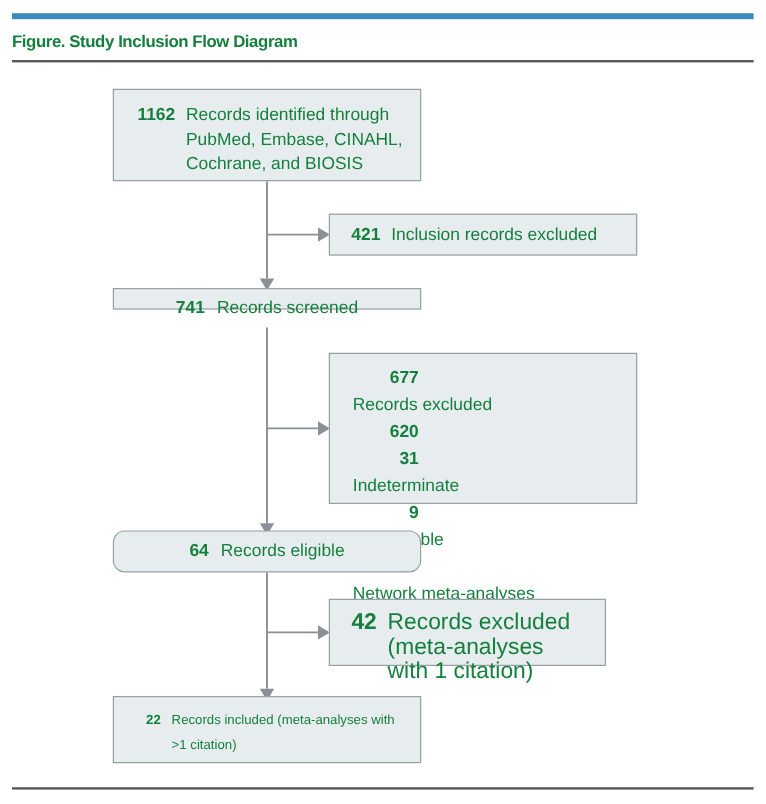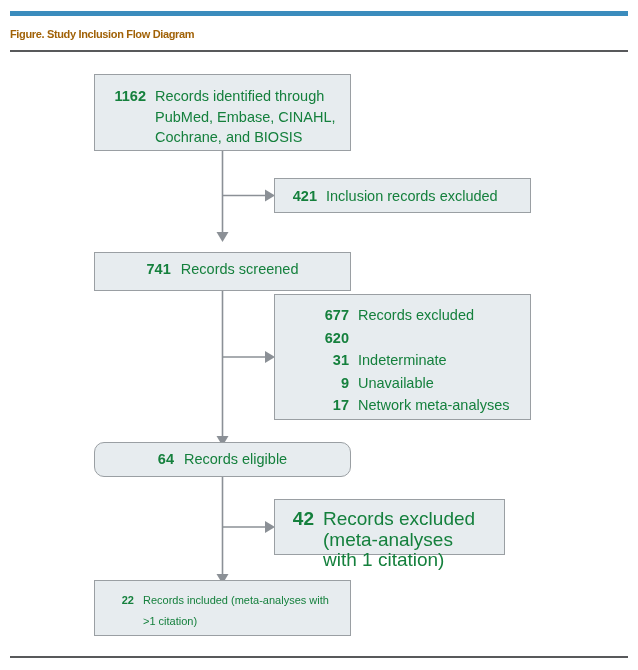--- a/index.html
+++ b/index.html
@@ -29,24 +29,24 @@
     top: 11px;
     width: 618px;
     height: 5px;
     background: #3b8cbd;
   }
   .fig-title {
     position: absolute;
     left: 10px;
     top: 22px;
     width: 618px;
-    font-size: 11px;
+    font-size: 14px;
     font-weight: bold;
     letter-spacing: -0.35px;
-    color: #a16207;
+    color: #15803d;
     line-height: 24px;
     white-space: nowrap;
   }
   .title-rule {
     position: absolute;
     left: 10px;
     top: 50px;
     width: 618px;
     height: 2px;
     background: #58595b;
@@ -115,37 +115,37 @@
     left: 274px; top: 122px; width: 257px; height: 35px;
     padding: 7px 10px 0 11px;
     font-size: 14.5px;
     line-height: 20.5px;
   }
   #node-duplicates .num { width: 31px; }
   #node-duplicates .lbl { padding-left: 9px; }
 
   
   #node-screened {
-    left: 94px; top: 196px; width: 257px; height: 39px;
+    left: 94px; top: 184px; width: 257px; height: 18px;
     font-size: 14.5px;
     line-height: 33px;
     text-align: center;
   }
   #node-screened .inner { display: block; }
   #node-screened .num { display: inline; width: auto; }
   #node-screened .lbl { display: inline; padding-left: 6px; }
 
   
   #node-excluded {
     left: 274px; top: 238px; width: 257px; height: 126px;
     padding: 9px 10px 0 10px;
     font-size: 14.5px;
     line-height: 22.5px;
   }
-  #node-excluded .row { display: flex; align-items: baseline; }
+  #node-excluded .row { display: flex; align-items: baseline; flex-direction: column; }
   #node-excluded .row .num { width: 64px; }
   #node-excluded .row .lbl { padding-left: 9px; white-space: nowrap; }
 
   
   #node-eligible {
     left: 94px; top: 386px; width: 257px; height: 35px;
     font-size: 14.5px;
     line-height: 33px;
     text-align: center;
     border-radius: 10px;

